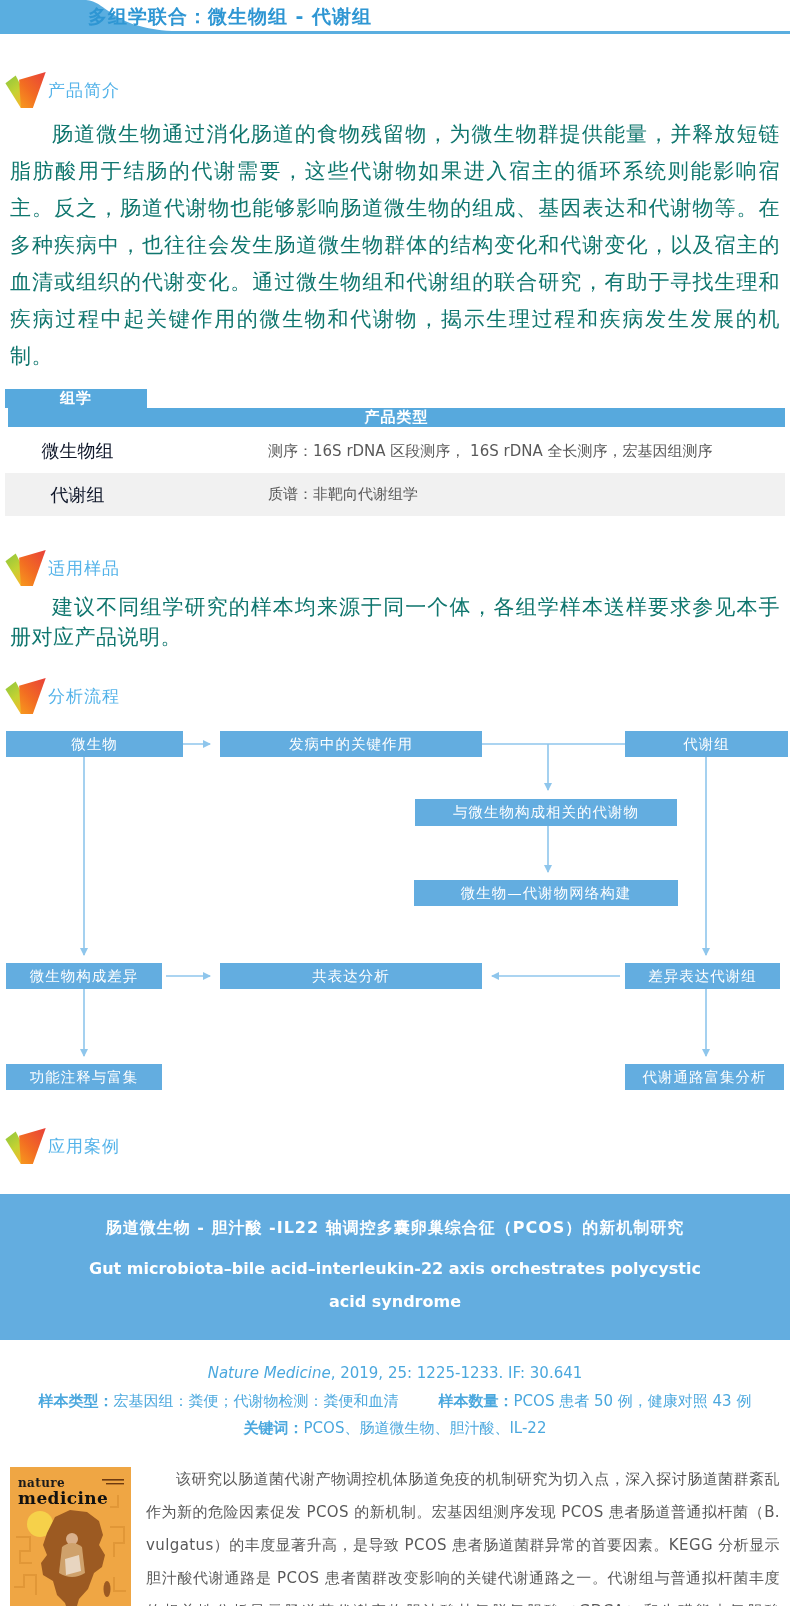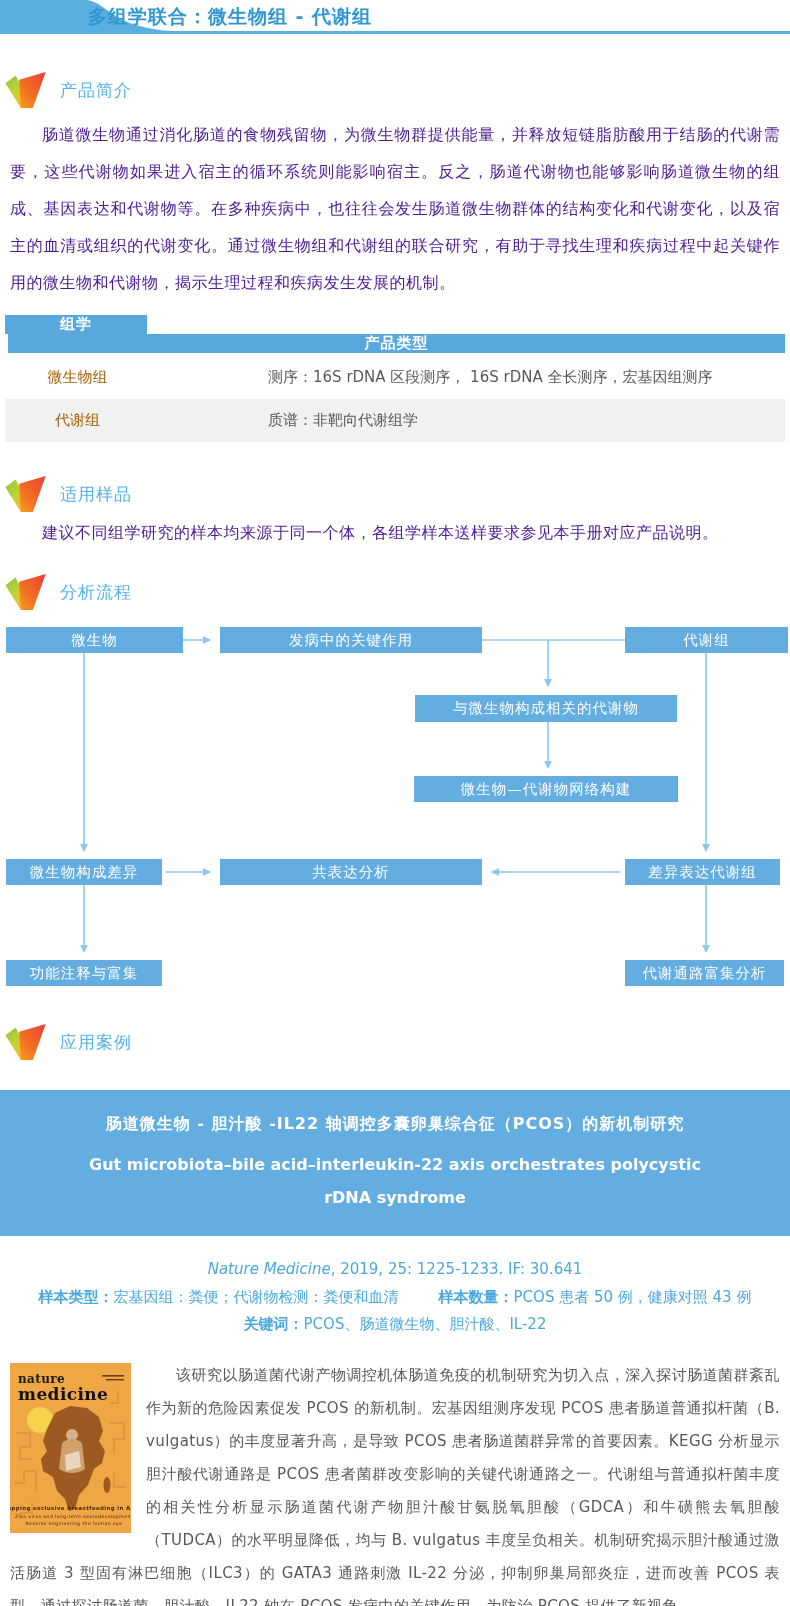--- a/index.html
+++ b/index.html
@@ -12,39 +12,39 @@
   
   .top-header{position:relative;height:34px;}
   .top-header svg{display:block;}
   .page-title{
     position:absolute;left:88px;top:4px;
     font-size:19px;font-weight:bold;color:#2e96d3;letter-spacing:1px;
   }
   
   .sec-heading{display:flex;align-items:center;padding-left:4px;height:36px;}
   .sec-heading .vicon{width:44px;height:36px;flex:0 0 44px;}
-  .sec-label{font-size:17px;color:#54b3e9;margin-left:12px;letter-spacing:1px;}
+  .sec-label{font-size:17px;color:#54b3e9;letter-spacing:1px;}
   
   .body-par{
-    padding:0 10px;font-size:16px;line-height:37px;color:#4c1d95;
+    padding:0 10px;font-size:21px;line-height:37px;color:#0f766e;
     text-align:justify;text-indent:2em;letter-spacing:0.5px;
   }
   
   .ptable{margin:14px 5px 0 5px;}
   .ptable .thead{display:flex;height:38px;background:#ffffff;flex-direction:column;}
   .ptable .th{
     background:#57a9dd;color:#ffffff;font-size:15px;font-weight:bold;
     display:flex;align-items:center;justify-content:center;letter-spacing:1px;
   }
   .th.c1{width:142px;}
   .th.c2{flex:1;margin-left:3px;}
   .ptable .trow{display:flex;align-items:center;}
   .trow.r1{height:44px;background:#ffffff;margin-top:2px;}
   .trow.r2{height:43px;background:#f1f1f1;}
-  .td.c1{width:145px;text-align:center;color:#a16207;font-size:15px;}
+  .td.c1{width:145px;text-align:center;color:#0f172a;font-size:18px;}
   .td.c2{flex:1;padding-left:118px;font-size:15px;color:#595959;}
   
   .flow{position:relative;height:372px;margin-top:12px;}
   .fbox{
     position:absolute;background:#63ade0;color:#ffffff;font-size:14.5px;
     display:flex;align-items:center;justify-content:center;letter-spacing:1px;
   }
   .flow svg.links{position:absolute;left:0;top:0;}
   
   .case-banner{
@@ -170,21 +170,21 @@
       <polygon points="1,13 13,4 29,36 19,42" fill="url(#gradGreen)"></polygon>
       <polygon points="17,9 48,0 33,42 19,42" fill="url(#gradRed)"></polygon>
     </svg>
     <span class="sec-label">应用案例</span>
   </div>
 
   <div class="case-banner">
     <div class="zh">肠道微生物 - 胆汁酸 -IL22 轴调控多囊卵巢综合征（PCOS）的新机制研究</div>
     <div class="en">
       <div>Gut microbiota–bile acid–interleukin-22 axis orchestrates polycystic</div>
-      <div>rDNA syndrome</div>
+      <div>acid syndrome</div>
     </div>
   </div>
 
   <div class="cite">
     <div><i>Nature Medicine</i><span>, 2019, 25: 1225-1233. IF: 30.641</span></div>
     <div>
       <span class="lbl">样本类型：</span><span>宏基因组：粪便；代谢物检测：粪便和血清</span><span class="gap"></span><span class="lbl">样本数量：</span><span>PCOS 患者 50 例，健康对照 43 例</span>
     </div>
     <div>
       <span class="lbl">关键词：</span><span>PCOS、肠道微生物、胆汁酸、IL-22</span>

